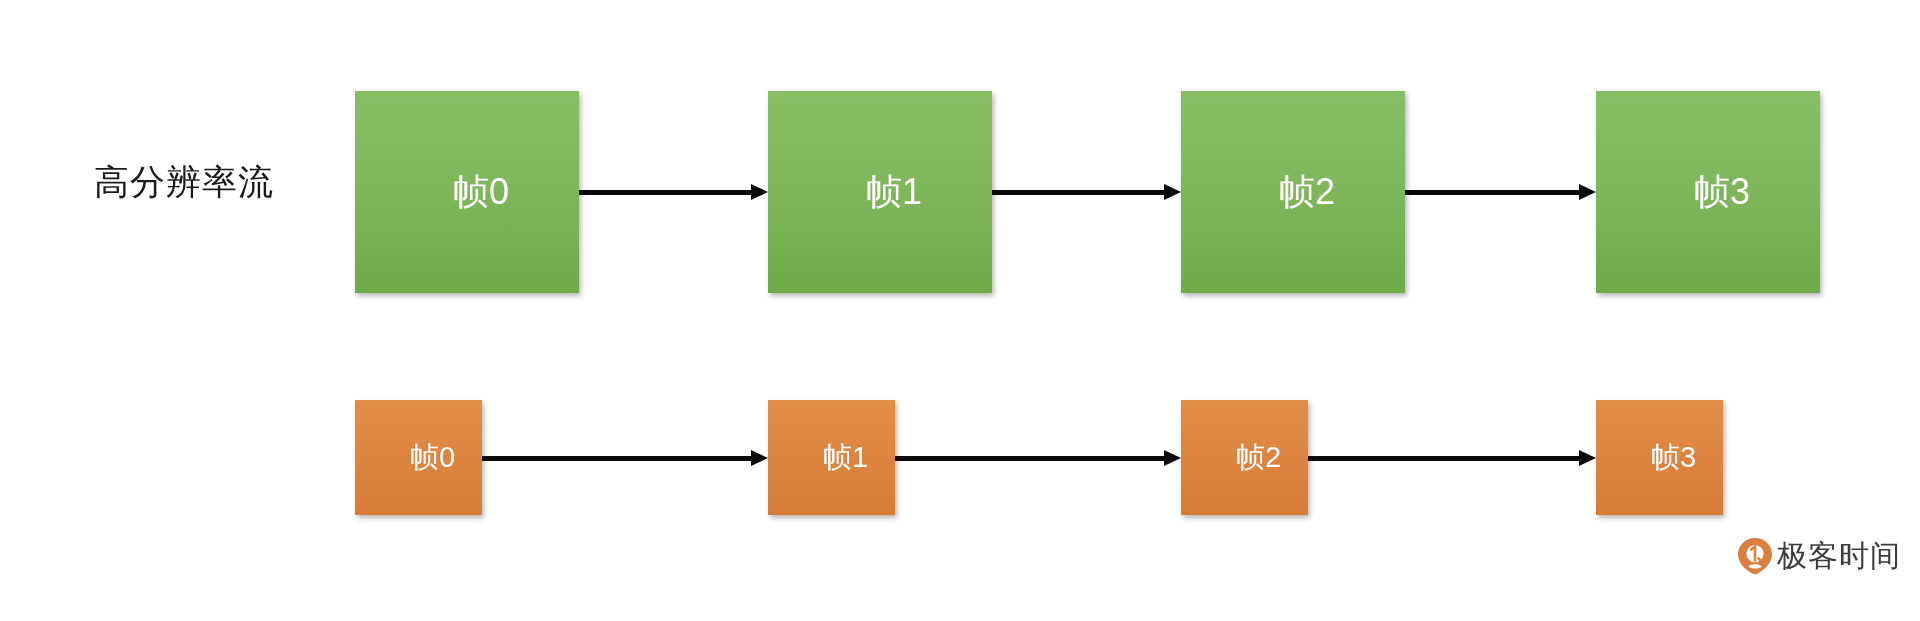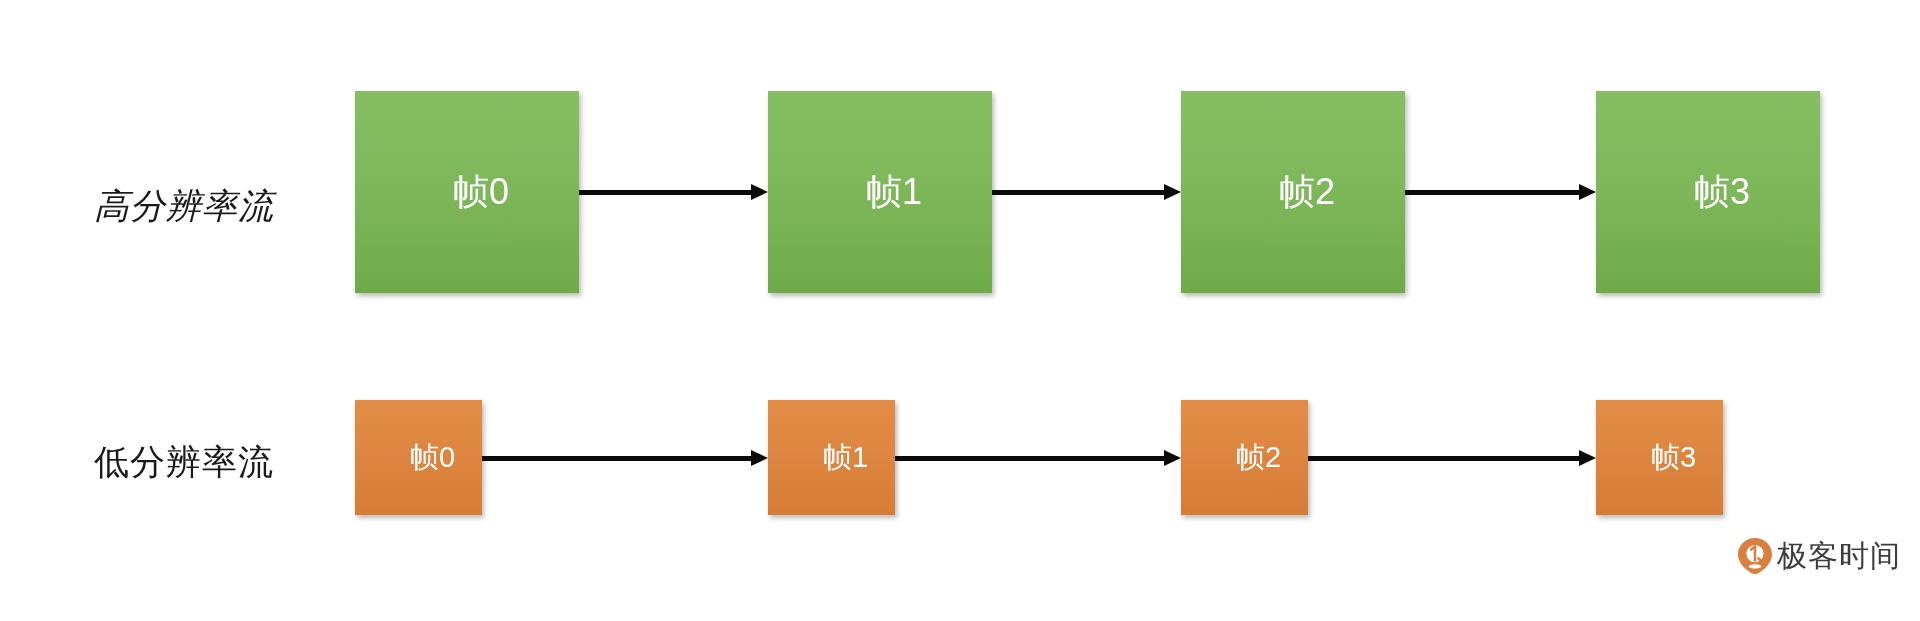--- a/index.html
+++ b/index.html
@@ -24,21 +24,21 @@
   
   .row-label {
     position: absolute;
     font-size: 35px;
     font-weight: 400;
     color: #1a1a1a;
     letter-spacing: 1px;
     white-space: nowrap;
     line-height: 1;
   }
-  #label-high { left: 94px; top: 188px; font-style: italic; }
+  #label-high { left: 94px; top: 164px; }
   #label-low  { left: 94px; top: 444px; }
 
   
   .frame-box {
     position: absolute;
     box-sizing: border-box;
     display: flex;
     align-items: center;
     justify-content: center;
     color: #ffffff;
@@ -99,21 +99,20 @@
     line-height: 1;
   }
 </style>
 </head>
 <body>
 
 <div id="diagram">
 
   <div class="row-label" id="label-high">高分辨率流</div>
 
-  <div class="row-label" id="label-low">低分辨率流</div>
 
   <div class="frame-box green" style="left:355px; top:91px; width:224px; height:202px;">帧0</div>
 
   <div class="frame-box green" style="left:768px; top:91px; width:224px; height:202px;">帧1</div>
 
   <div class="frame-box green" style="left:1181px; top:91px; width:224px; height:202px;">帧2</div>
 
   <div class="frame-box green" style="left:1596px; top:91px; width:224px; height:202px;">帧3</div>
 
   <div class="arrow" style="left:579px; top:182px; width:189px;">

